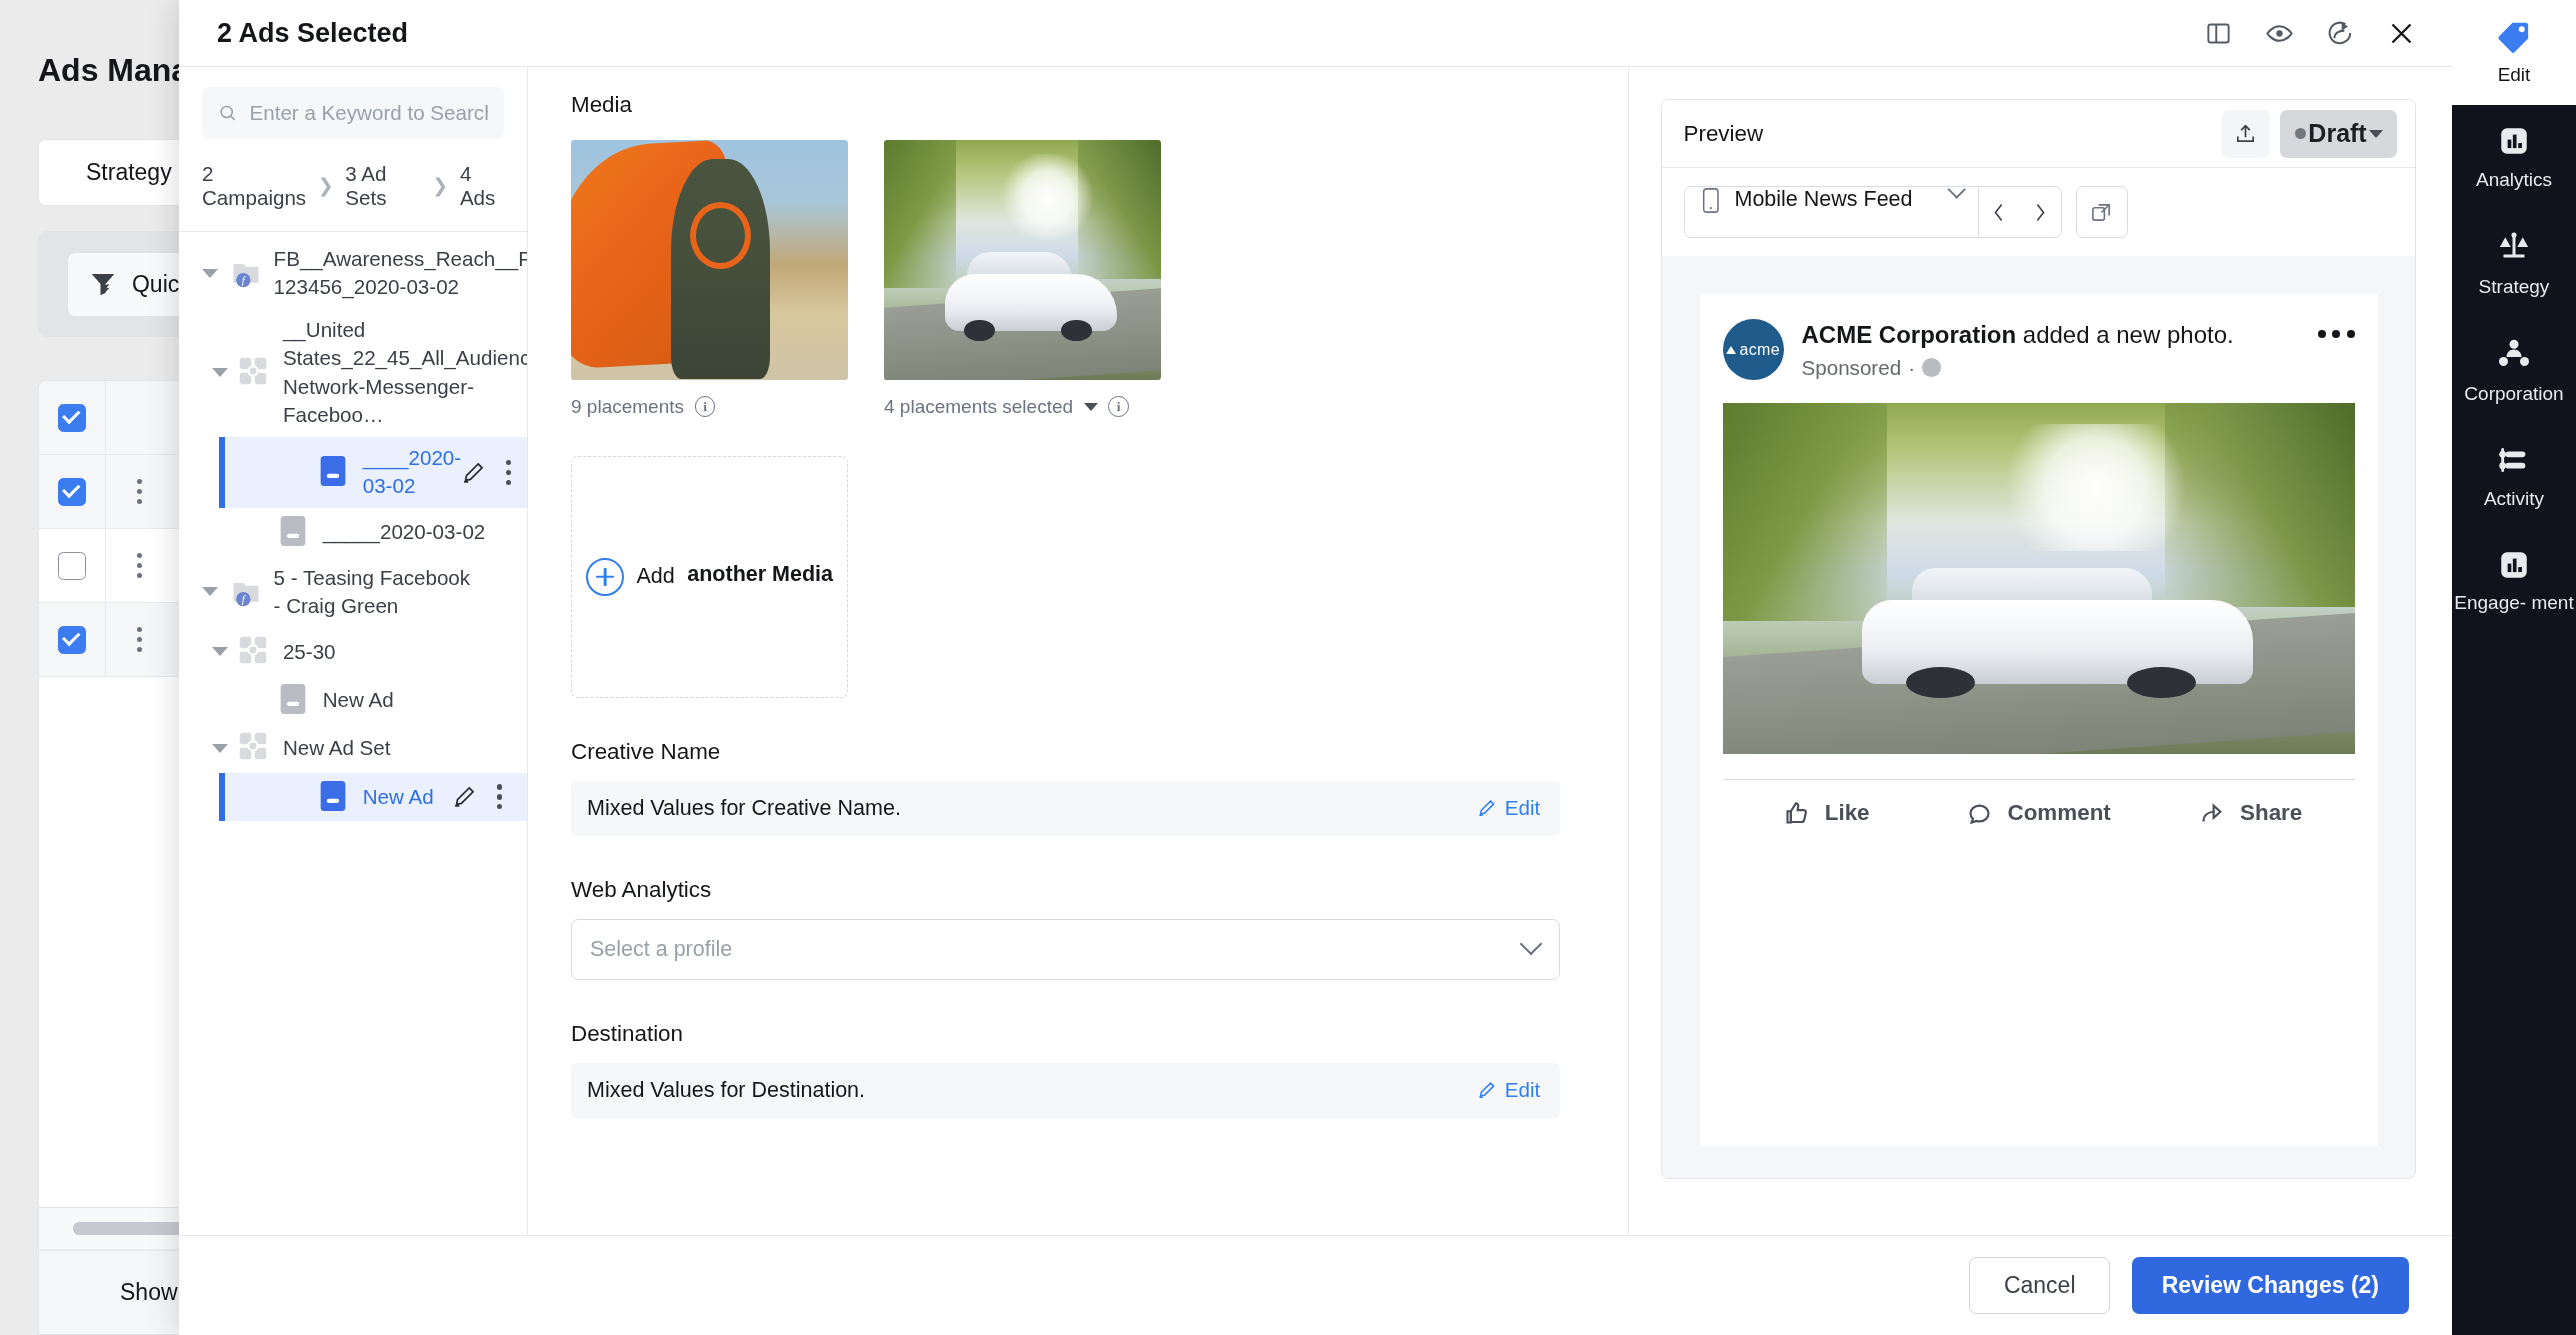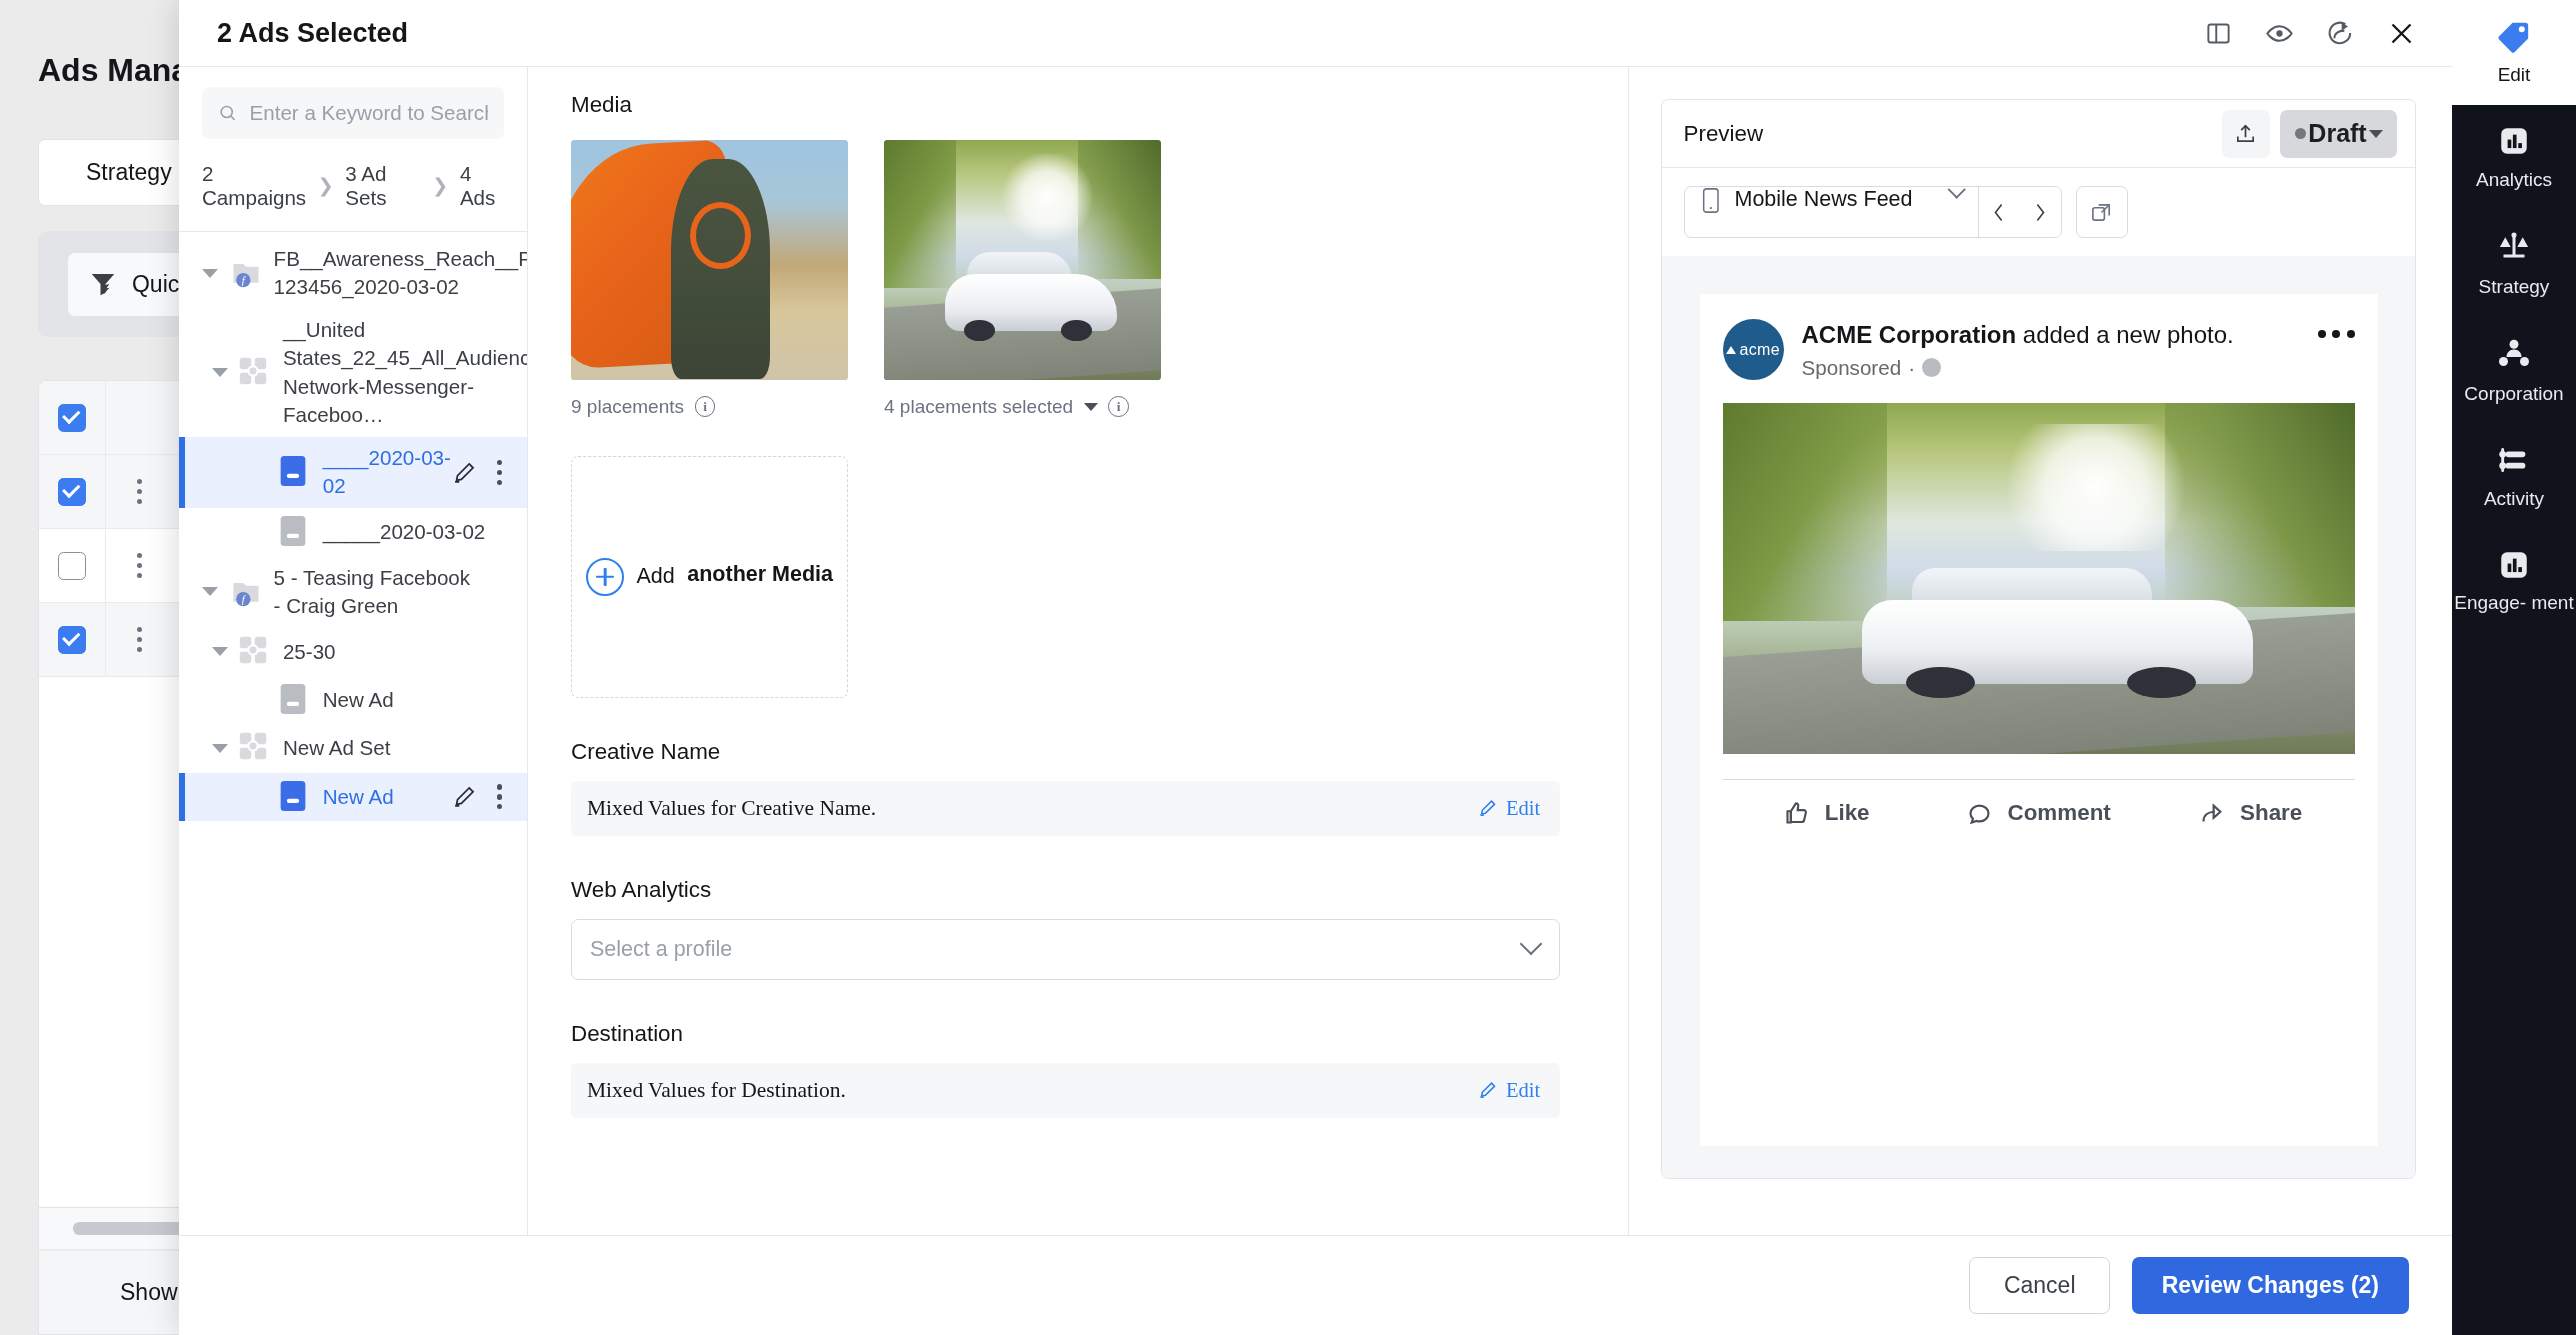--- a/index.html
+++ b/index.html
@@ -120,21 +120,21 @@
     padding: 23px 23px 21.5px 23px; font-size: 20.6px; color: #3b3f46;
     border-bottom: 0.9px solid #e6e8ec;
   }
   .crumb .sep { color: #aeb3ba; font-size: 19px; }
   .tree { flex: 1; overflow: hidden; padding-top: 5.4px; }
   .tnode {
     position: relative; display: flex; align-items: center;
     min-height: 47px; padding: 7.2px 0; font-size: 20.6px; color: #3b3f46;
     cursor: pointer;
   }
-  .tnode.sel { background: #eaf0fe; }
+  .tnode.sel { background: #eaf0fe; margin-left: 40px; }
   .tnode.sel::before {
     content: ""; position: absolute; left: 0; top: 0; bottom: 0;
     width: 6.3px; background: #2f6fe4;
   }
   .tnode.sel .tlabel { color: #2f6fe4; }
   .tcaret {
     width: 23px; flex: none; display: flex; align-items: center; justify-content: center;
   }
   .tcaret.l0 { margin-left: 19.7px; }
   .tcaret.l1 { margin-left: 29px; }
@@ -191,21 +191,21 @@
   .plus-circle::before { left: 50%; top: 8px; bottom: 8px; width: 2.7px; transform: translateX(-50%); }
   .plus-circle::after { top: 50%; left: 8px; right: 8px; height: 2.7px; transform: translateY(-50%); }
   .add-media .l1 { font-size: 21.5px; color: #15161a; }
   .add-media .l2 { font-size: 21.5px; color: #15161a; font-weight: 700; margin-top: -3.6px; }
 
   .field { margin-top: 41px; }
   .field-label { font-size: 22.4px; color: #15161a; margin-bottom: 16px; }
   .readonly-field {
     height: 55px; background: #f6f7f9; border-radius: 5.4px;
     display: flex; align-items: center; padding: 0 19.7px 0 16px;
-    font-size: 21.5px; color: #15161a; font-family: Liberation Serif, serif;
+    font-size: 21.5px; color: #15161a;
   }
   .edit-link {
     margin-left: auto; display: flex; align-items: center; gap: 8px;
     color: #2f7ff0; font-size: 20.6px; cursor: pointer;
   }
   .select-field {
     height: 61px; background: #fff; border: 0.9px solid #d8dbe0; border-radius: 7.2px;
     display: flex; align-items: center; padding: 0 19.7px 0 18px;
     font-size: 21.5px; color: #9aa0a8; cursor: pointer;
   }

